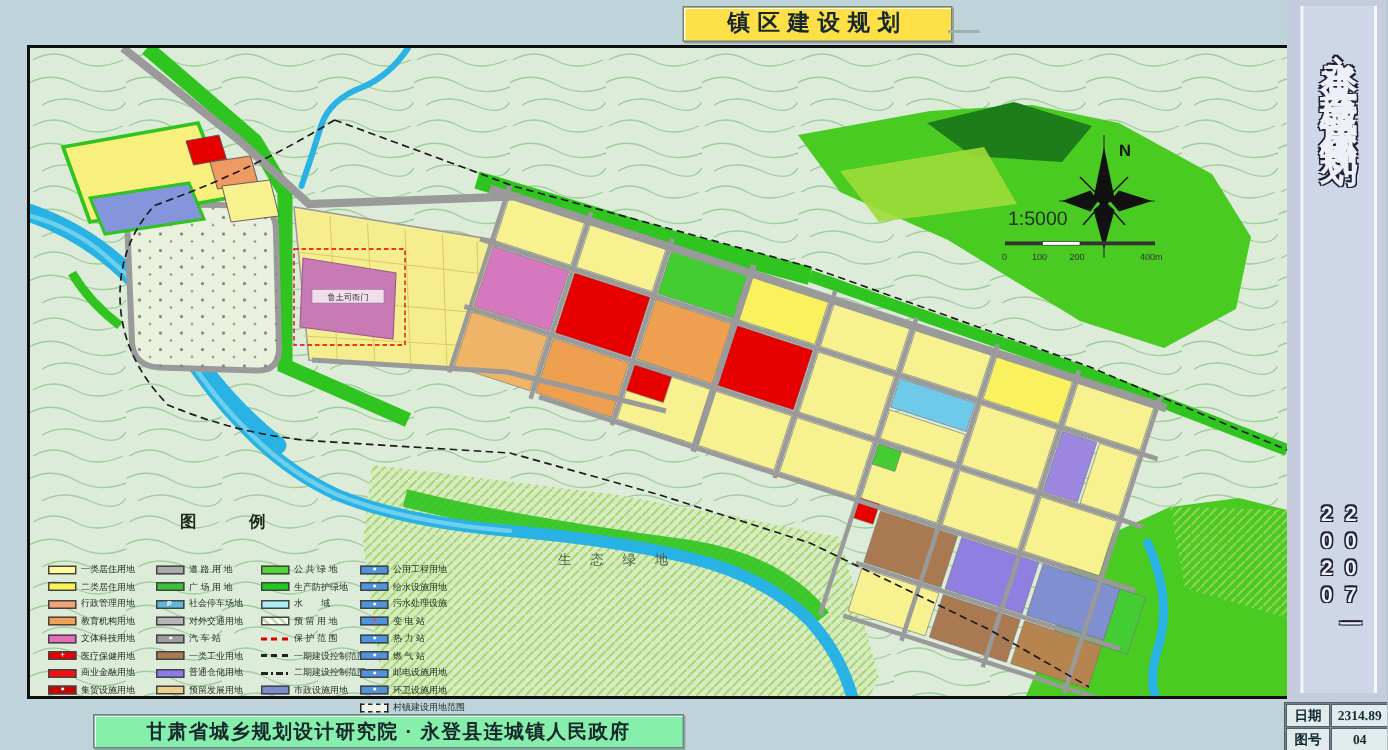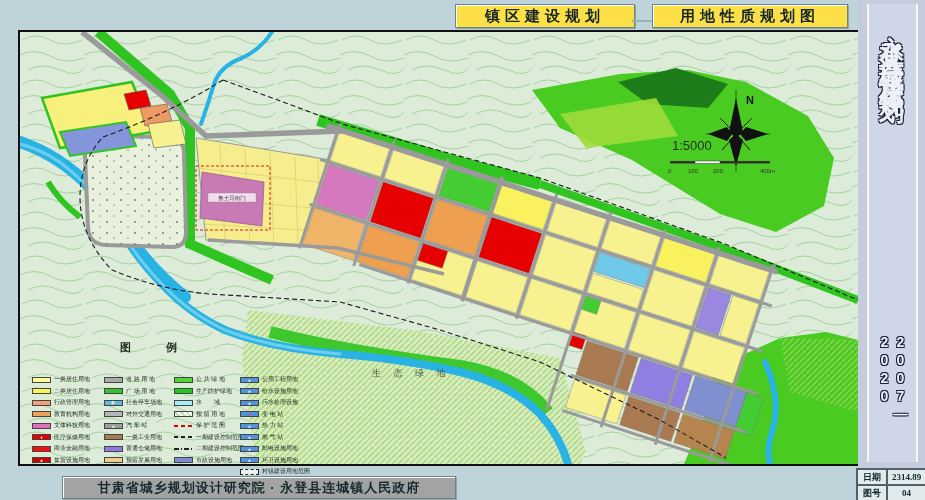--- a/index.html
+++ b/index.html
@@ -29,21 +29,21 @@
   .side-years{position:absolute;left:50%;transform:translateX(-50%);top:330px;
               writing-mode:vertical-rl;text-orientation:upright;
               font-size:14px;font-weight:bold;letter-spacing:2px;color:#eef0f8;
               text-shadow:-1px -1px 0 #20203a,1px -1px 0 #20203a,-1px 1px 0 #20203a,1px 1px 0 #20203a;}
   .side-table{position:absolute;left:856px;top:468px;width:69px;height:32px;
               border:1px solid #4f6068;background:#e2ebec;display:grid;
               grid-template-columns:30px 1fr;grid-template-rows:1fr 1fr;}
   .side-table div{border:0.5px solid #4f6068;display:flex;align-items:center;justify-content:center;
                   font-size:9px;font-weight:bold;color:#10282e;font-family:Liberation Serif, serif;}
   
-  .credit{position:absolute;left:62px;top:476px;width:392px;height:21px;background:#a3a3a3;
+  .credit{position:absolute;left:62px;top:476px;width:392px;height:21px;background:#86efac;
           border:1px solid #6c8484;box-shadow:inset 1px 1px 0 #fbffff,1px 1px 0 #8fa5a5;
           font-size:13px;font-weight:bold;letter-spacing:1px;text-align:center;
           line-height:21px;color:#16282b;}
   
   .legend{position:absolute;left:12px;top:308px;width:292px;}
   .lg-title{font-size:11px;font-weight:bold;letter-spacing:16px;color:#1d2a1d;
             padding-left:88px;margin-bottom:19px;}
   .lg-cols{display:flex;}
   .lg-col{display:flex;flex-direction:column;}
   .lg-col:nth-child(1){width:72px;} .lg-col:nth-child(2){width:70px;}
@@ -406,21 +406,20 @@
               <span class="lg-sw dashbox"></span>
               <span class="lg-lb">村镇建设用地范围</span>
             </div>
           </div>
         </div>
     </div>
   </div>
 
   <div class="tbox one">镇区建设规划</div>
   <div class="tconn"></div>
-  <div class="tbox two">用地性质规划图</div>
 
   <div class="sidebar">
     <div class="side-col">
       <div class="side-title">永登县连城镇总体规划</div>
       <div class="side-years">2007—2020</div>
     </div>
   </div>
   <div class="side-table">
     <div>日期</div>
     <div>2314.89</div>

